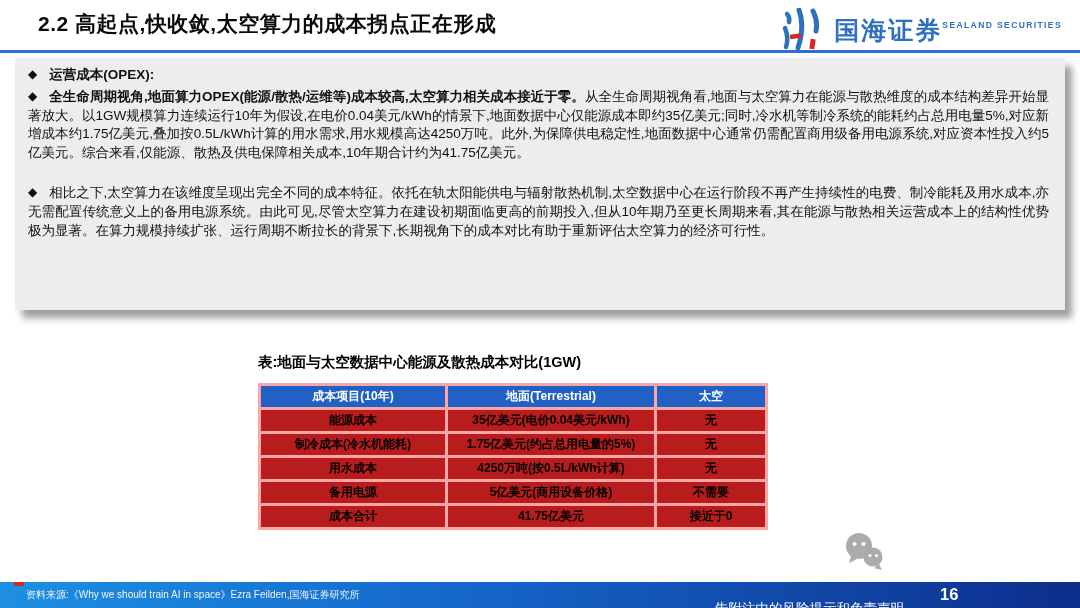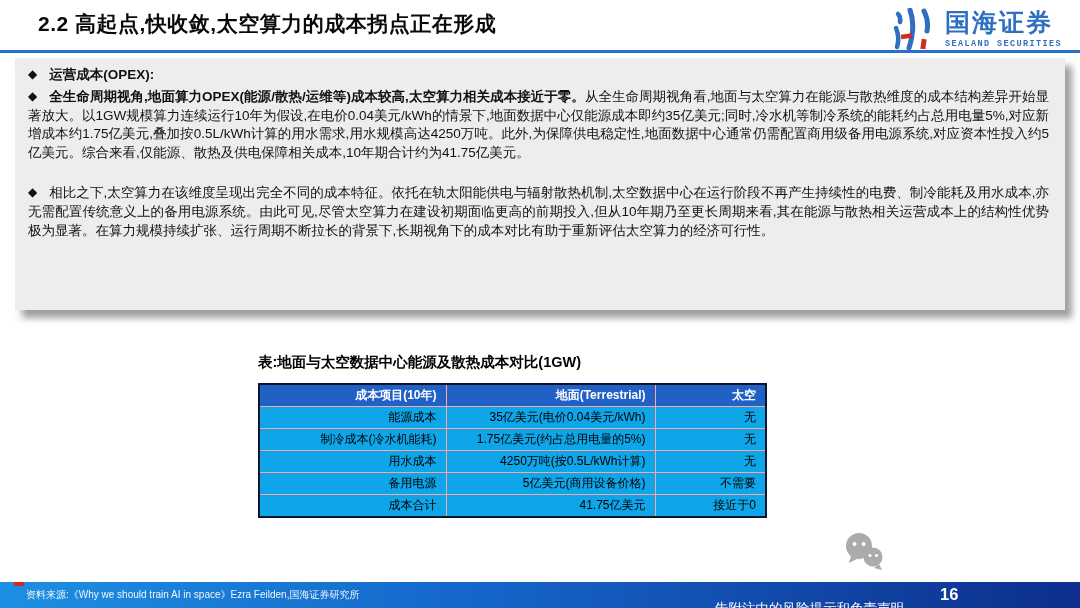--- a/index.html
+++ b/index.html
@@ -7,21 +7,21 @@
     position:relative;width:1080px;height:608px;background:#ffffff;overflow:hidden;
     font-family:"Liberation Sans","DejaVu Sans",sans-serif;color:#111;
   }
   
   .page-title{
     position:absolute;left:38px;top:10px;width:860px;
     font-size:21px;font-weight:bold;color:#0a0a0a;letter-spacing:.5px;
   }
   .logo{position:absolute;right:18px;top:8px;display:flex;align-items:center;gap:8px;}
   .logo-mark{width:46px;height:44px;}
-  .logo-texts{display:flex;flex-direction:column;line-height:1;font-family:Liberation Mono, monospace;}
+  .logo-texts{display:flex;flex-direction:row;line-height:1;}
   .logo-cn{font-size:25px;font-weight:bold;color:#2e6fc0;letter-spacing:2px;}
   .logo-en{font-size:8.5px;font-weight:bold;color:#2e6fc0;letter-spacing:1.4px;margin-top:3px;}
   .title-rule{position:absolute;left:0;top:50px;width:1080px;height:3px;background:#2c6fd0;}
   
   .content-box{
     position:absolute;left:15px;top:58px;width:1050px;height:252px;
     background:#ededed;box-shadow:7px 8px 7px rgba(95,95,95,.6);
     box-sizing:border-box;padding:8px 16px 10px 13px;
   }
   .bullet{font-size:13.5px;line-height:18.8px;text-align:justify;margin:0;}
@@ -33,26 +33,26 @@
   .table-title{
     position:absolute;left:258px;top:353px;font-size:14.5px;font-weight:bold;color:#000;
   }
   table.cost{
     position:absolute;left:258px;top:383px;width:507px;
     border-collapse:collapse;table-layout:fixed;
     font-size:12px;
   }
   table.cost col.c1{width:187px;} table.cost col.c2{width:209px;} table.cost col.c3{width:111px;}
   table.cost th,table.cost td{
-    border:1px solid #fca5a5;text-align:right;padding:2px 9px;height:15px;
+    border:3px solid #fca5a5;text-align:center;padding:2px 9px;height:15px;
     overflow:hidden;white-space:nowrap;
   }
   table.cost{border:2px solid #0b1530;}
   table.cost th{background:#2161c6;color:#fff;font-weight:bold;}
-  table.cost td{background:#0ea5e9;color:#000;}
+  table.cost td{background:#b91c1c;color:#000;font-weight:bold;}
   
   .watermark{
     position:absolute;left:742px;top:532px;display:flex;align-items:center;gap:14px;
     color:#b3b3b3;
     flex-direction:column;
   }
   .watermark .wm-text{font-size:27px;letter-spacing:3px;white-space:nowrap;}
   
   .footer{
     position:absolute;left:0;bottom:0;width:1080px;height:26px;

